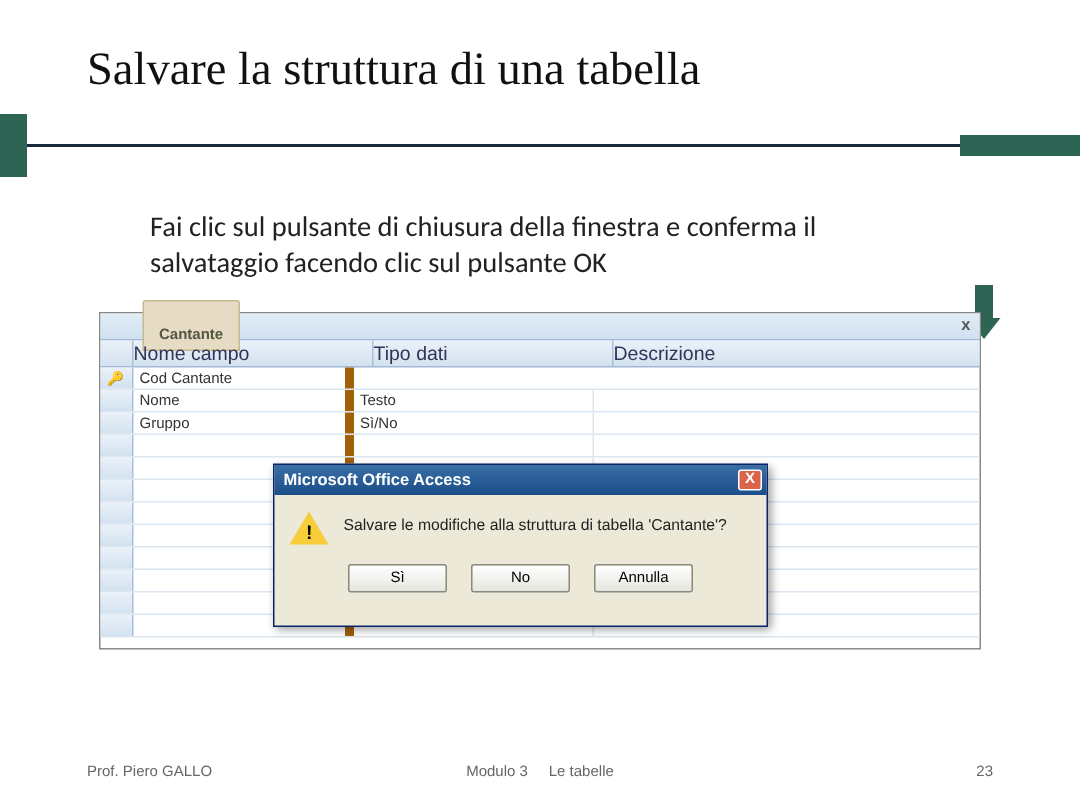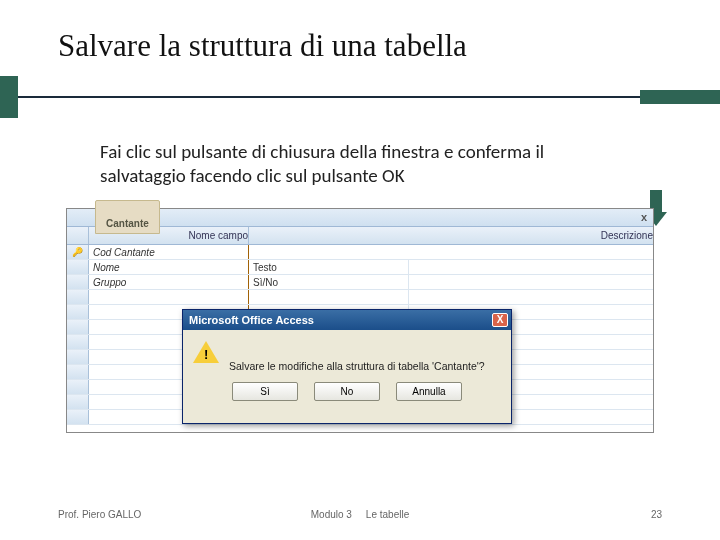--- a/index.html
+++ b/index.html
@@ -100,44 +100,44 @@
     font-weight: bold;
     color: #555;
     font-size: 11px;
     cursor: pointer;
   }
   .grid-header {
     display: flex;
     background: linear-gradient(#eaf1f9, #d3e2f0);
     border-bottom: 1px solid #9fb8d5;
     height: 18px;
-    font-size: 10px;
+    font-size: 13px;
     color: #335;
-    text-align: right;
+    text-align: left;
   }
   .rowhead { width: 22px; border-right: 1px solid #a9c0d9; }
   .col-name { width: 160px; border-right: 1px solid #a9c0d9; line-height: 18px; }
   .col-type { width: 160px; border-right: 1px solid #a9c0d9; line-height: 18px; }
   .col-desc { flex: 1; line-height: 18px; }
   .grid-row {
     display: flex;
     height: 15px;
     font-size: 10px;
     color: #333;
     border-bottom: 1px solid #dce6f0;
   }
   .grid-row .rowhead {
     background: linear-gradient(#eaf1f9, #d3e2f0);
     border-right: 1px solid #a9c0d9;
     text-align: center;
     font-size: 9px;
     color: #b58a2a;
     line-height: 15px;
   }
-  .cell-name { width: 160px; border-right: 1px solid #a16207; padding-left: 4px; line-height: 15px; font-style: italic; }
+  .cell-name { width: 147px; border-right: 6px solid #a16207; padding-left: 4px; line-height: 15px; }
   .cell-type { width: 160px; border-right: 1px solid #dce6f0; padding-left: 4px; line-height: 15px; }
   .cell-desc { flex: 1; }
   .dialog {
     position: absolute;
     left: 115px;
     top: 100px;
     width: 330px;
     background: #ece9d8;
     border: 1px solid #0a246a;
     box-shadow: 2px 2px 6px rgba(0,0,0,0.4);
@@ -182,21 +182,21 @@
     border-bottom: 22px solid #f7ce3a;
     position: absolute; top: 1px; left: 0;
   }
   .warn-ex {
     position: absolute;
     top: 7px; left: 11px;
     font-weight: bold;
     font-size: 13px;
     color: #000;
   }
-  .dlg-msg { font-size: 10.5px; color: #222; padding-top: 4px; margin-top: 16px; }
+  .dlg-msg { font-size: 10.5px; color: #222; padding-top: 4px; }
   .dlg-buttons {
     display: flex;
     justify-content: center;
     gap: 16px;
     padding: 6px 0 22px 0;
   }
   .dlg-btn {
     width: 66px; height: 19px;
     background: linear-gradient(#fff, #e6e6e0);
     border: 1px solid #8a8a7a;
@@ -241,20 +241,21 @@
   <div class="screenshot">
 
     <div class="ribbon-strip">
       <div class="tab-chip">Cantante</div>
       <div class="close-x">x</div>
     </div>
 
     <div class="grid-header">
       <div class="rowhead"></div>
       <div class="col-name">Nome campo</div>
+      <div class="col-type">Tipo dati</div>
       <div class="col-desc">Descrizione</div>
     </div>
 
     <div class="grid-row">
       <div class="rowhead">🔑</div>
       <div class="cell-name">Cod Cantante</div>
       <div class="cell-desc"></div>
     </div>
     <div class="grid-row">
       <div class="rowhead"></div>

